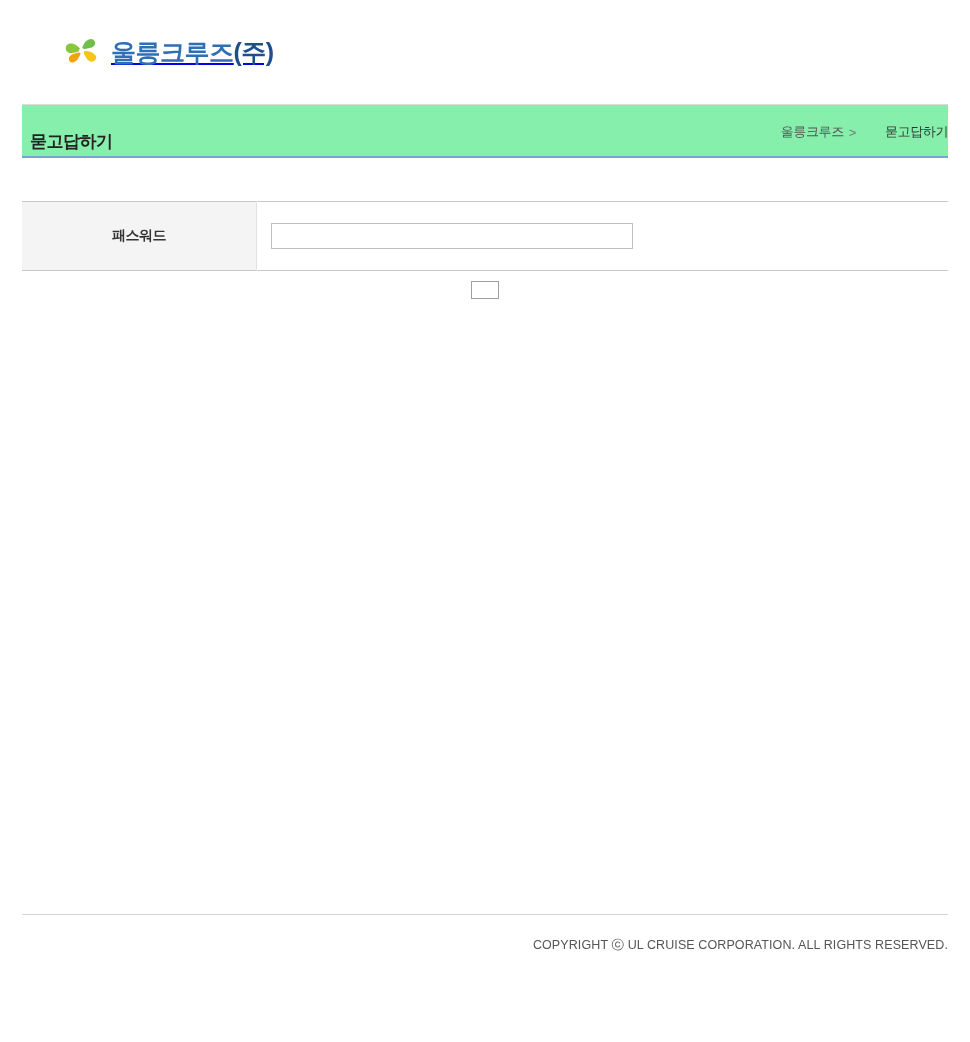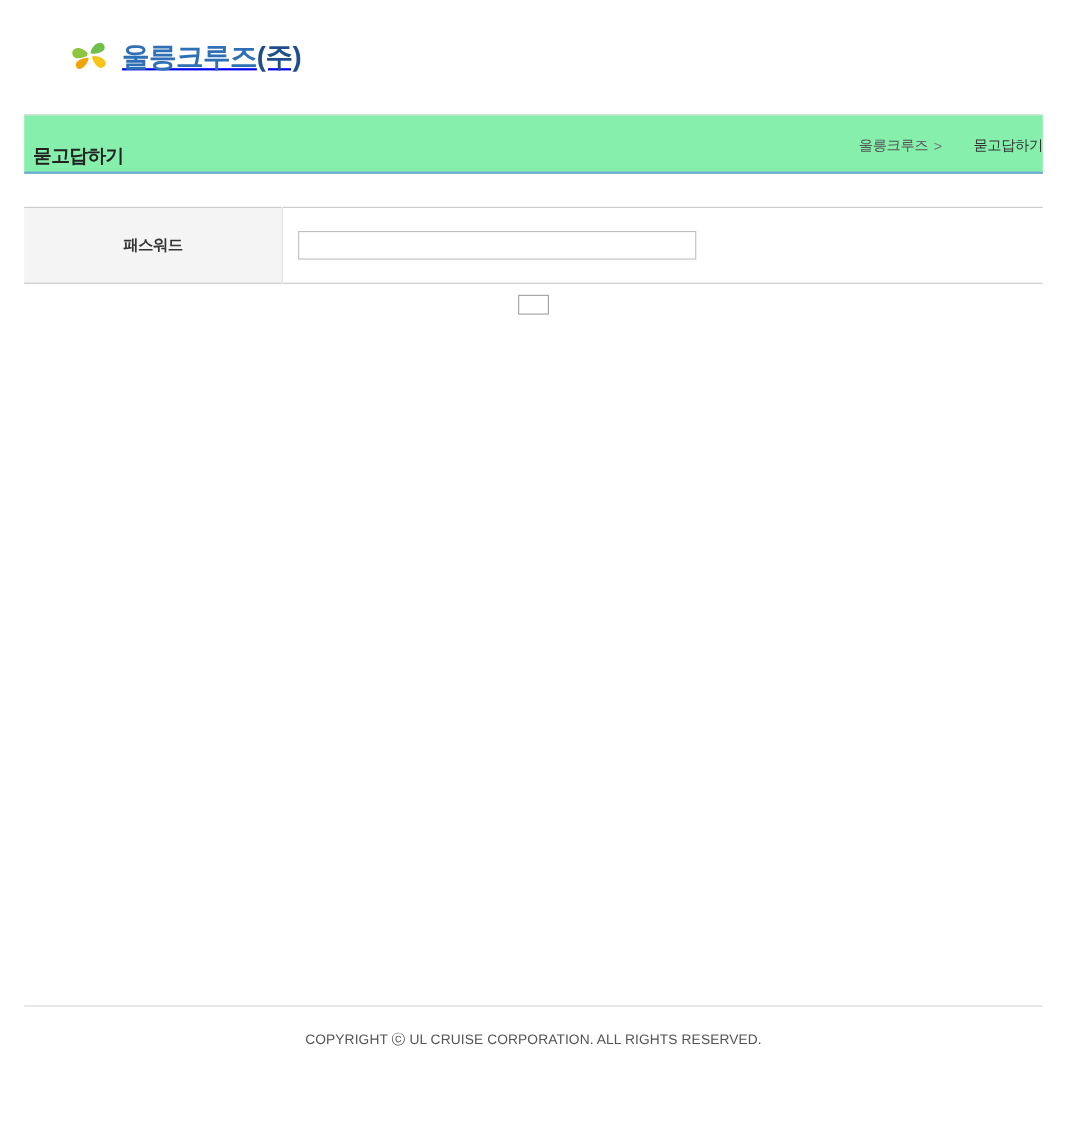--- a/index.html
+++ b/index.html
@@ -81,21 +81,21 @@
   }
   .breadcrumb .crumb { color: #555555; }
   .breadcrumb .sep { margin: 0 4px 0 5px; color: #777777; }
   .breadcrumb .crumb-current {
     color: #333333;
     margin-left: 25px;
   }
 
   
   .content {
-    margin: 0 22px;
+    margin: 13px 22px;
     padding-top: 30px;
   }
 
   .form-table {
     width: 100%;
     border-collapse: collapse;
     border-top: 1px solid #c8c8c8;
     border-bottom: 1px solid #c8c8c8;
     table-layout: fixed;
   }
@@ -149,21 +149,21 @@
   }
 
   
   .footer {
     position: absolute;
     left: 22px;
     right: 22px;
     top: 914px;
     border-top: 1px solid #d5d5d5;
     padding-top: 22px;
-    text-align: center;
+    text-align: right;
   }
   .copyright {
     font-size: 12.5px;
     color: #555555;
     letter-spacing: 0.1px;
   }
 </style>
 </head>
 <body>
 

